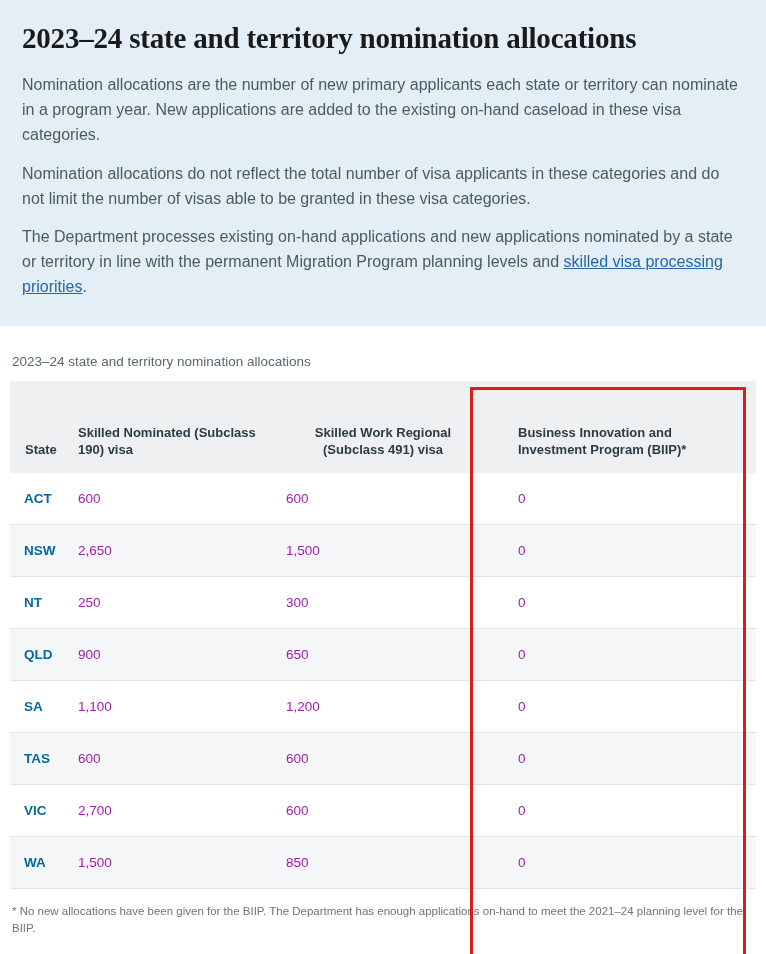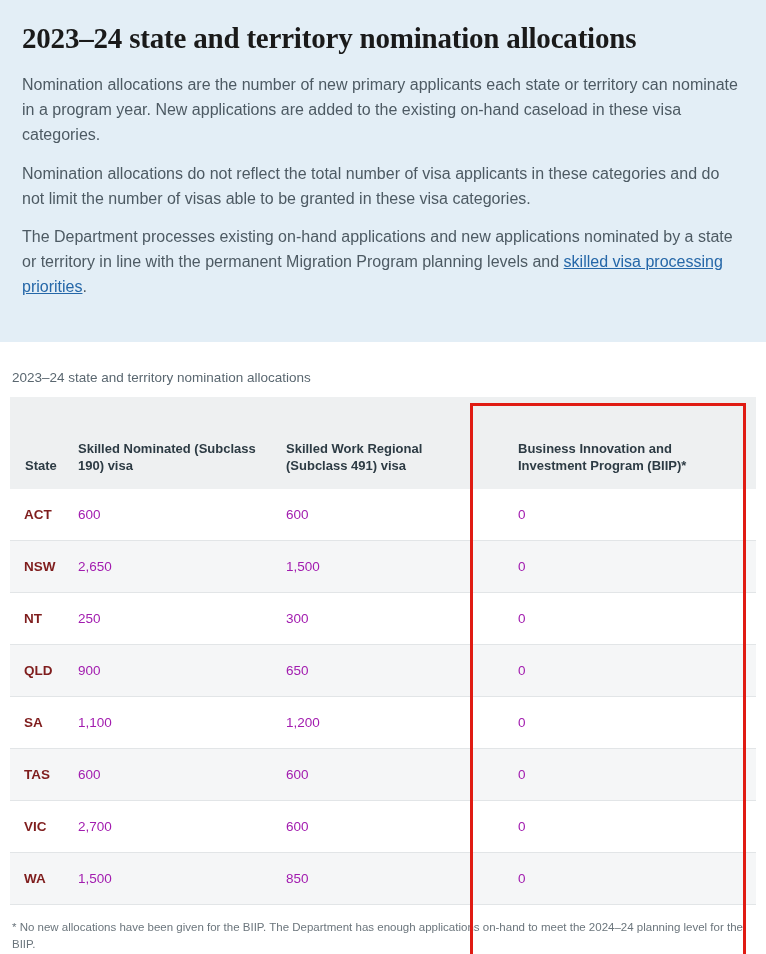--- a/index.html
+++ b/index.html
@@ -33,21 +33,21 @@
     letter-spacing: -0.2px;
     margin: 4px 0 18px 0;
     line-height: 1.15;
   }
   .banner p {
     margin: 0 0 14px 0;
     font-size: 16px;
     line-height: 1.55;
     color: #4d5a63;
   }
-  .banner p:last-child { margin-bottom: 16px; }
+  .banner p:last-child { margin-bottom: 0; }
   .banner a {
     color: #2567a8;
     text-decoration: underline;
   }
 
   
   .table-wrap {
     padding: 0 10px;
     margin-top: 28px;
     position: relative;
@@ -69,33 +69,33 @@
     font-size: 13px;
     font-weight: 700;
     color: #2d3b44;
     padding: 16px 12px 14px 12px;
     line-height: 1.35;
     height: 92px;
     margin-top: 39px;
   }
   thead th.c0 { width: 56px; padding-left: 15px; }
   thead th.c1 { width: 208px; }
-  thead th.c2 { width: 218px; }
+  thead th.c2 { width: 218px; text-align: center; }
   thead th.c3 { width: 264px; padding-left: 26px; }
 
   tbody td {
     font-size: 13.5px;
     color: #a21caf;
     padding: 18px 12px;
     border-bottom: 1px solid #e2e5e7;
     vertical-align: middle;
   }
   tbody td.c0 {
     font-weight: 700;
-    color: #7f1d1d;
+    color: #0369a1;
     padding-left: 14px;
   }
   tbody td.c3 { padding-left: 26px; }
   tbody tr:nth-child(even) { background: #f5f6f7; }
   tbody tr:nth-child(odd) { background: #ffffff; }
 
   
   .highlight-box {
     position: absolute;
     border: 3px solid #e01b13;
@@ -187,15 +187,15 @@
           <td class="c1">1,500</td>
           <td class="c2">850</td>
           <td class="c3">0</td>
         </tr>
       </tbody>
     </table>
 
     <div class="highlight-box"></div>
   </div>
 
-  <p class="footnote">* No new allocations have been given for the BIIP. The Department has enough applications on-hand to meet the 2024–24 planning level for the BIIP.</p>
+  <p class="footnote">* No new allocations have been given for the BIIP. The Department has enough applications on-hand to meet the 2021–24 planning level for the BIIP.</p>
 
 </div>
 
 </body></html>

